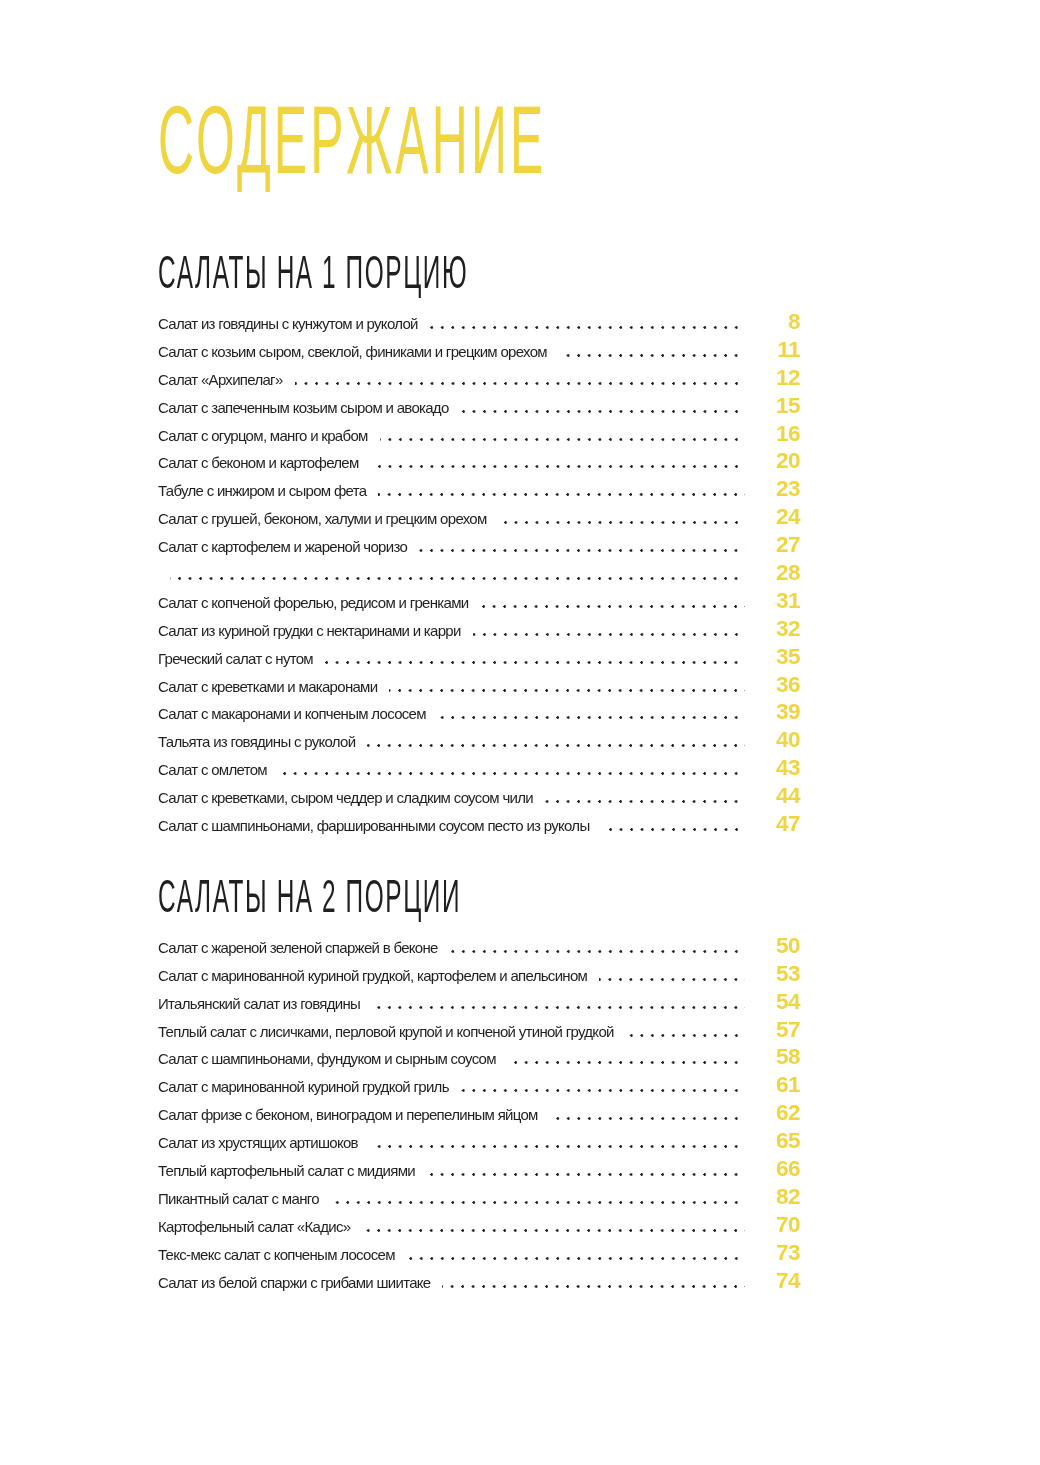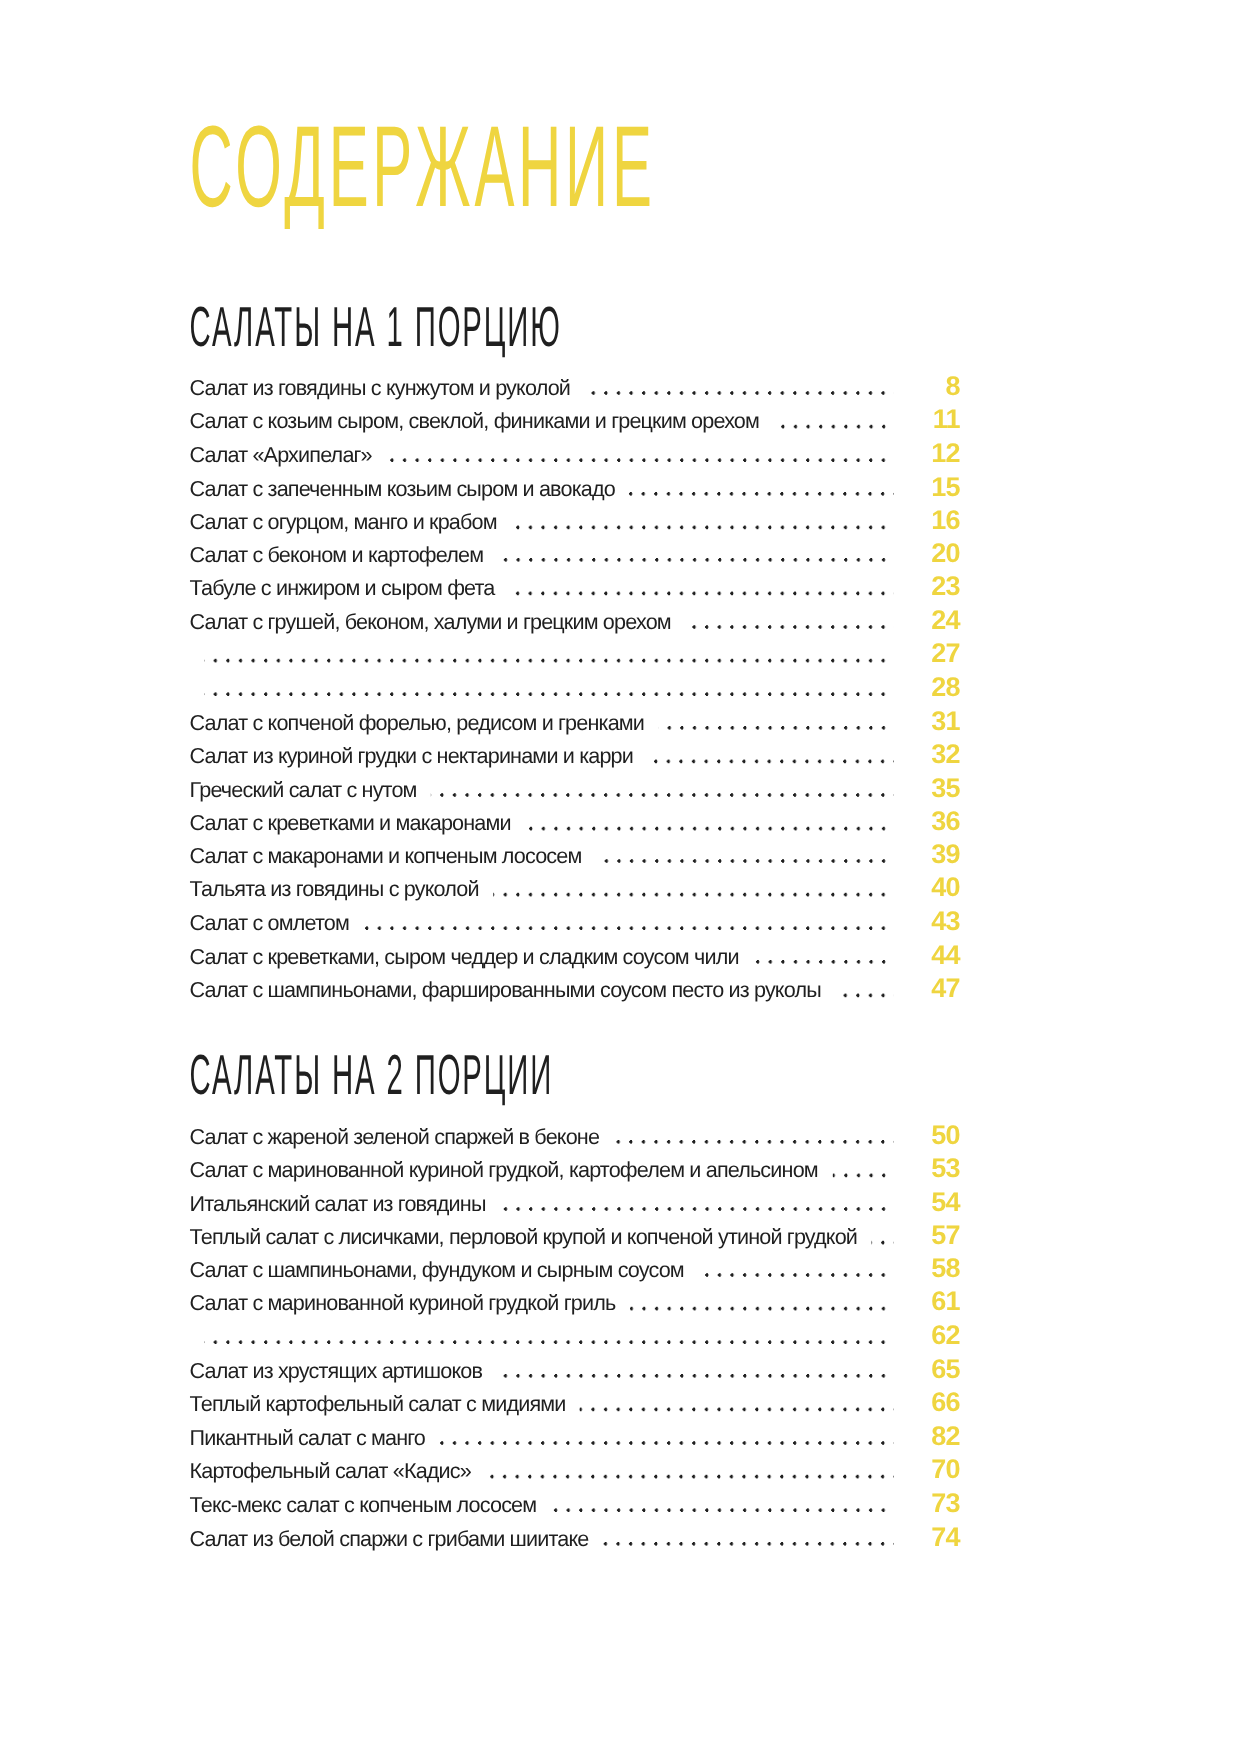--- a/index.html
+++ b/index.html
@@ -47,21 +47,21 @@
   .toc-section:first-child h2.section-heading { margin-top: 66px; }
   .toc-section + .toc-section h2.section-heading { margin-top: 34px; }
 
   .toc-row {
     display: flex;
     align-items: baseline;
     height: 27.9px;
     line-height: 27.9px;
   }
   .entry-title {
-    font-size: 18px;
+    font-size: 15px;
     letter-spacing: -0.7px;
     white-space: nowrap;
     color: var(--text, #1f1f1f);
   }
   .leader {
     flex: 1;
     min-width: 14px;
     height: 3px;
     margin-left: 12px;
     background-image: radial-gradient(circle at 1.5px 1.5px, var(--text, #1f1f1f) 1.25px, transparent 1.45px);
@@ -131,20 +131,21 @@
     <span class="pagenum">23</span>
   </div>
 
   <div class="toc-row">
     <span class="entry-title">Салат с грушей, беконом, халуми и грецким орехом</span>
     <span class="leader"></span>
     <span class="pagenum">24</span>
   </div>
 
   <div class="toc-row">
+    <span class="entry-title">Салат с картофелем и жареной чоризо</span>
     <span class="leader"></span>
     <span class="pagenum">27</span>
   </div>
 
   <div class="toc-row">
     <span class="leader"></span>
     <span class="pagenum">28</span>
   </div>
 
   <div class="toc-row">
@@ -236,20 +237,21 @@
     <span class="pagenum">58</span>
   </div>
 
   <div class="toc-row">
     <span class="entry-title">Салат с маринованной куриной грудкой гриль</span>
     <span class="leader"></span>
     <span class="pagenum">61</span>
   </div>
 
   <div class="toc-row">
+    <span class="entry-title">Салат фризе с беконом, виноградом и перепелиным яйцом</span>
     <span class="leader"></span>
     <span class="pagenum">62</span>
   </div>
 
   <div class="toc-row">
     <span class="entry-title">Салат из хрустящих артишоков</span>
     <span class="leader"></span>
     <span class="pagenum">65</span>
   </div>
 

